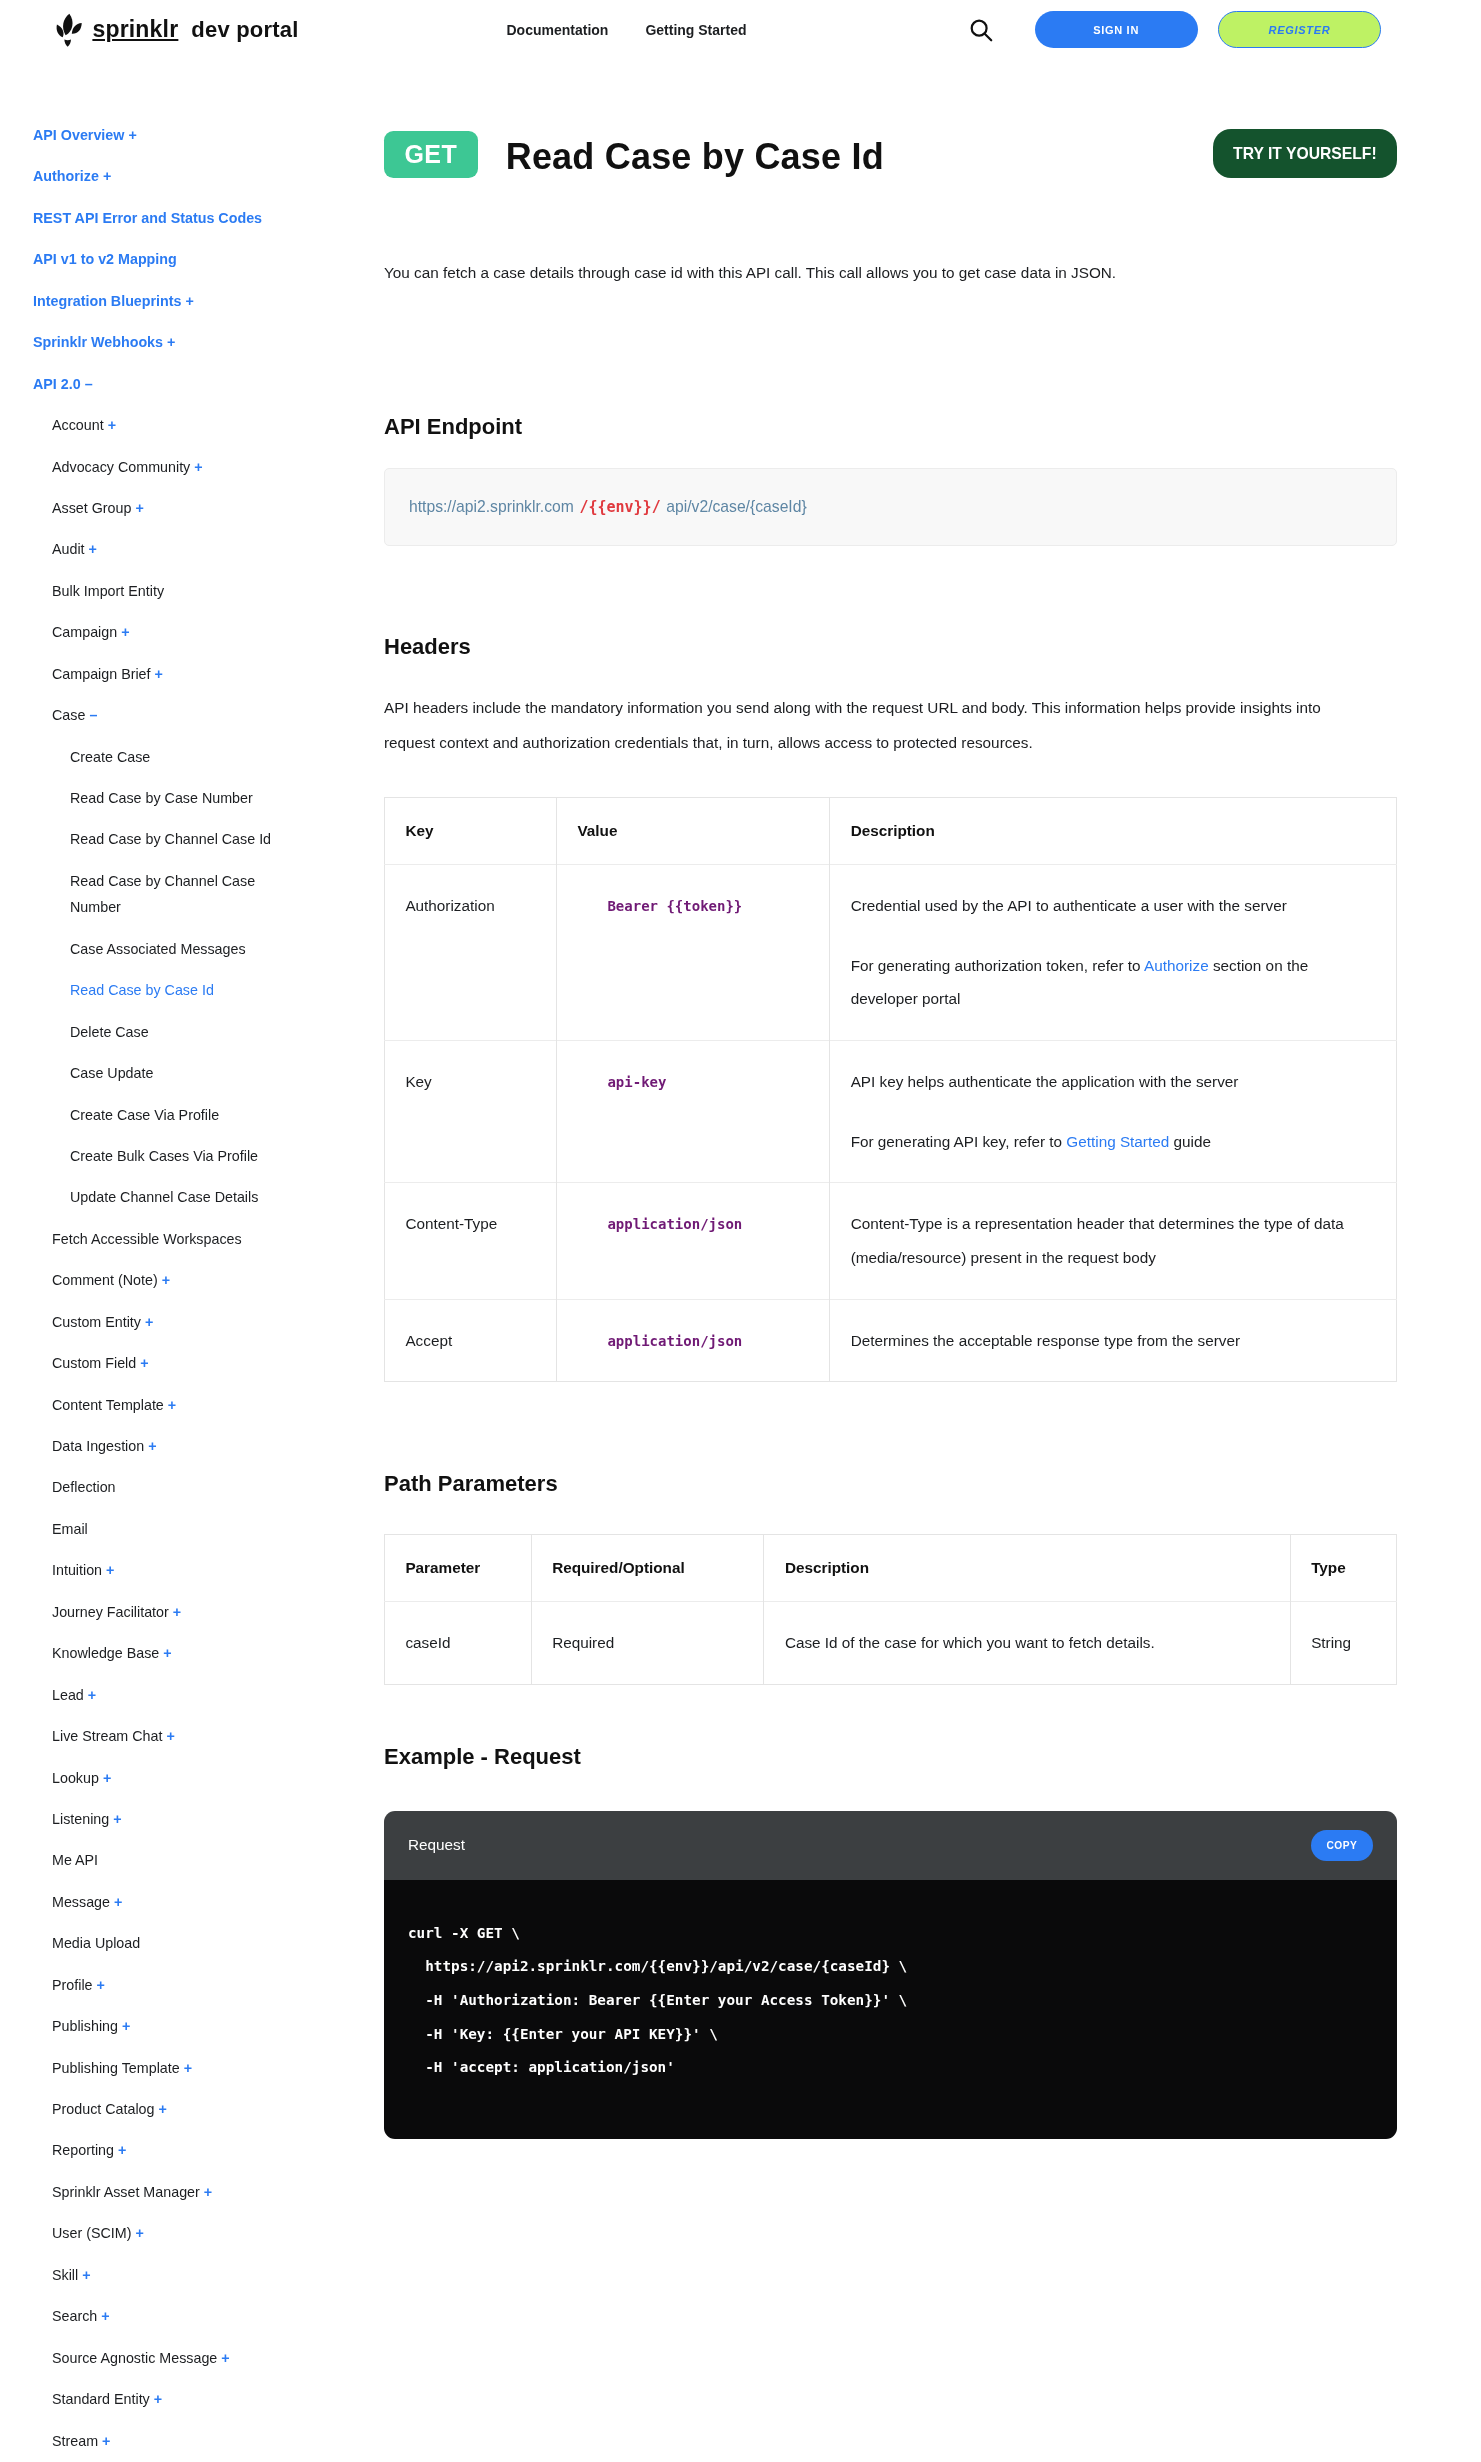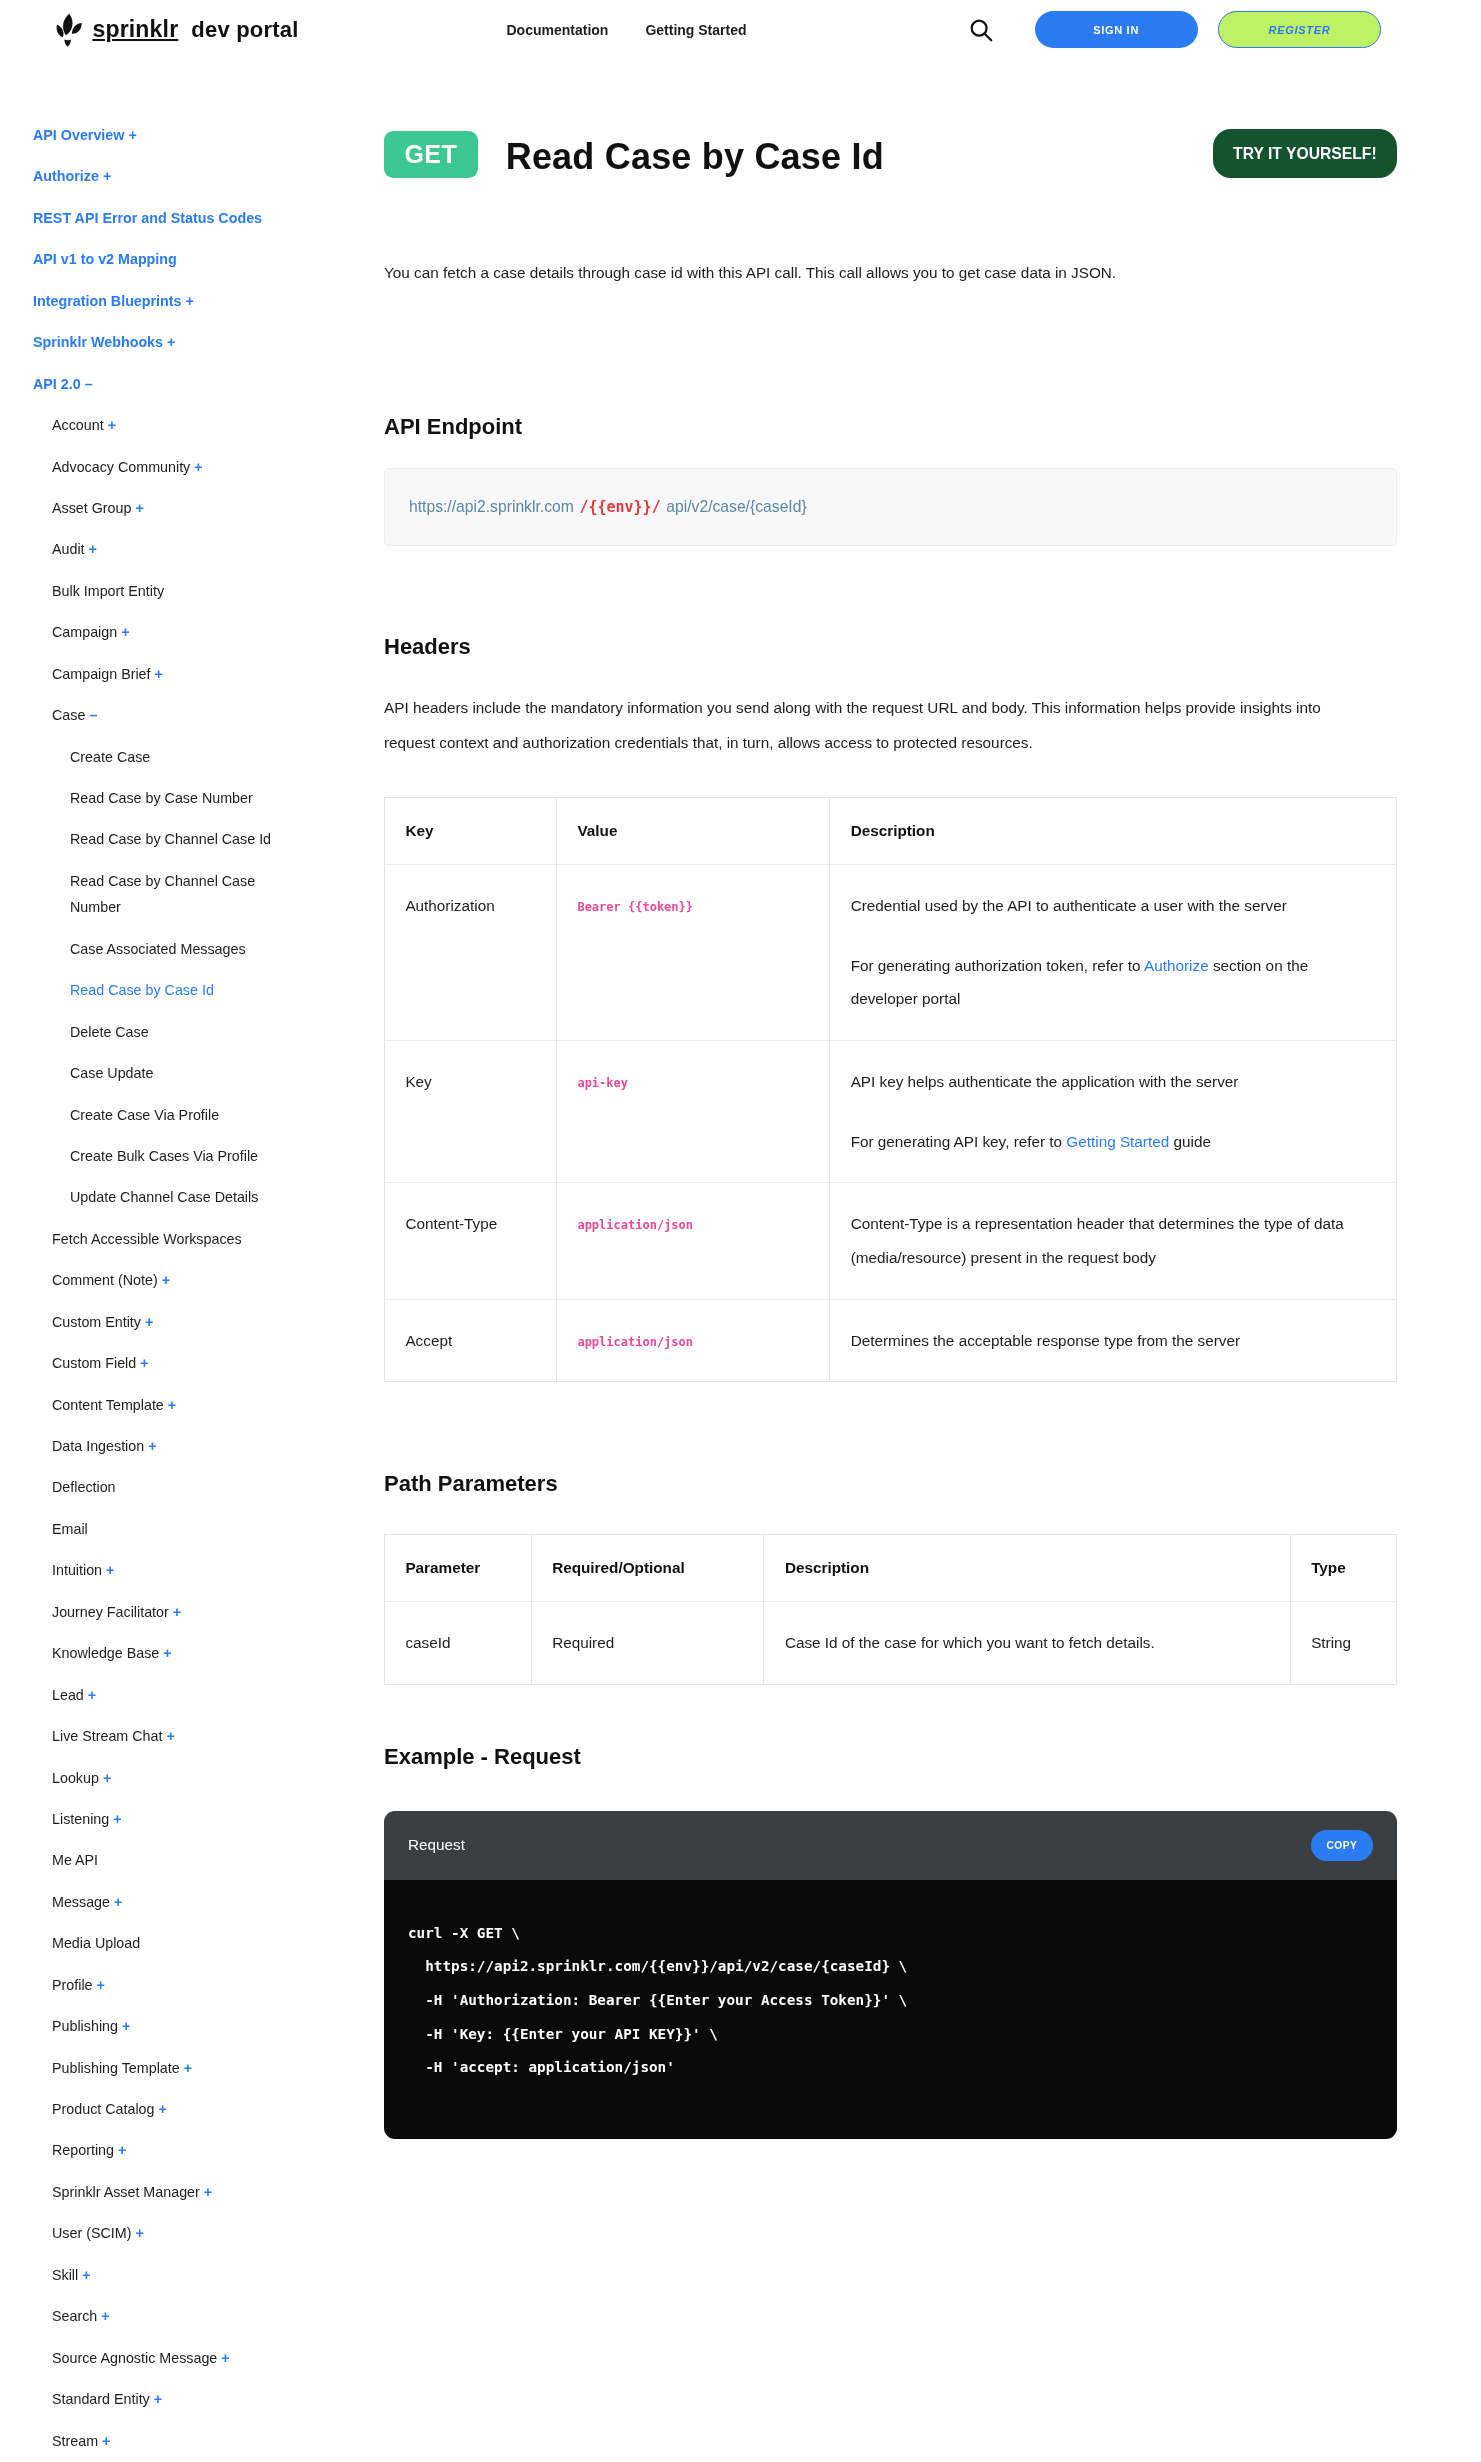--- a/index.html
+++ b/index.html
@@ -61,22 +61,22 @@
     border-right:0.9px solid #e4e4e4; line-height:2.2; }
   tr { border-bottom:0.9px solid #ececec; }
   tbody tr:last-child { border-bottom:none; }
   #headers-table th:nth-child(1), #headers-table td:nth-child(1){ width:17%; }
   #headers-table th:nth-child(2), #headers-table td:nth-child(2){ width:27%; }
   #headers-table th:nth-child(3), #headers-table td:nth-child(3){ width:56%; }
   #params-table th:nth-child(1), #params-table td:nth-child(1){ width:14.5%; }
   #params-table th:nth-child(2), #params-table td:nth-child(2){ width:23%; }
   #params-table th:nth-child(3), #params-table td:nth-child(3){ width:52%; }
   #params-table th:nth-child(4), #params-table td:nth-child(4){ width:10.5%; }
-  .code-red { color:#ec4899; font-family:"DejaVu Sans Mono", monospace;
-    font-weight:700; font-size:12px; }
+  .code-red { color:#701a75; font-family:"DejaVu Sans Mono", monospace;
+    font-weight:700; font-size:14px;margin-left:30px; }
   .desc-p2 { margin-top:26px; }
   .tbl-link { color:#2b7bf3; cursor:pointer; text-decoration:none; }
 
   .h-params { margin-top:89px; }
   .h-example { margin-top:59px; }
 
   .code-panel { margin-top:41px; border-radius:11px; overflow:hidden; }
   .code-header { background:#3c3f41; height:69px; display:flex; align-items:center;
     padding:0 24px;gap:9px; }
   .code-header .panel-title { color:#fff; font-size:15.3px; font-weight:500; }

